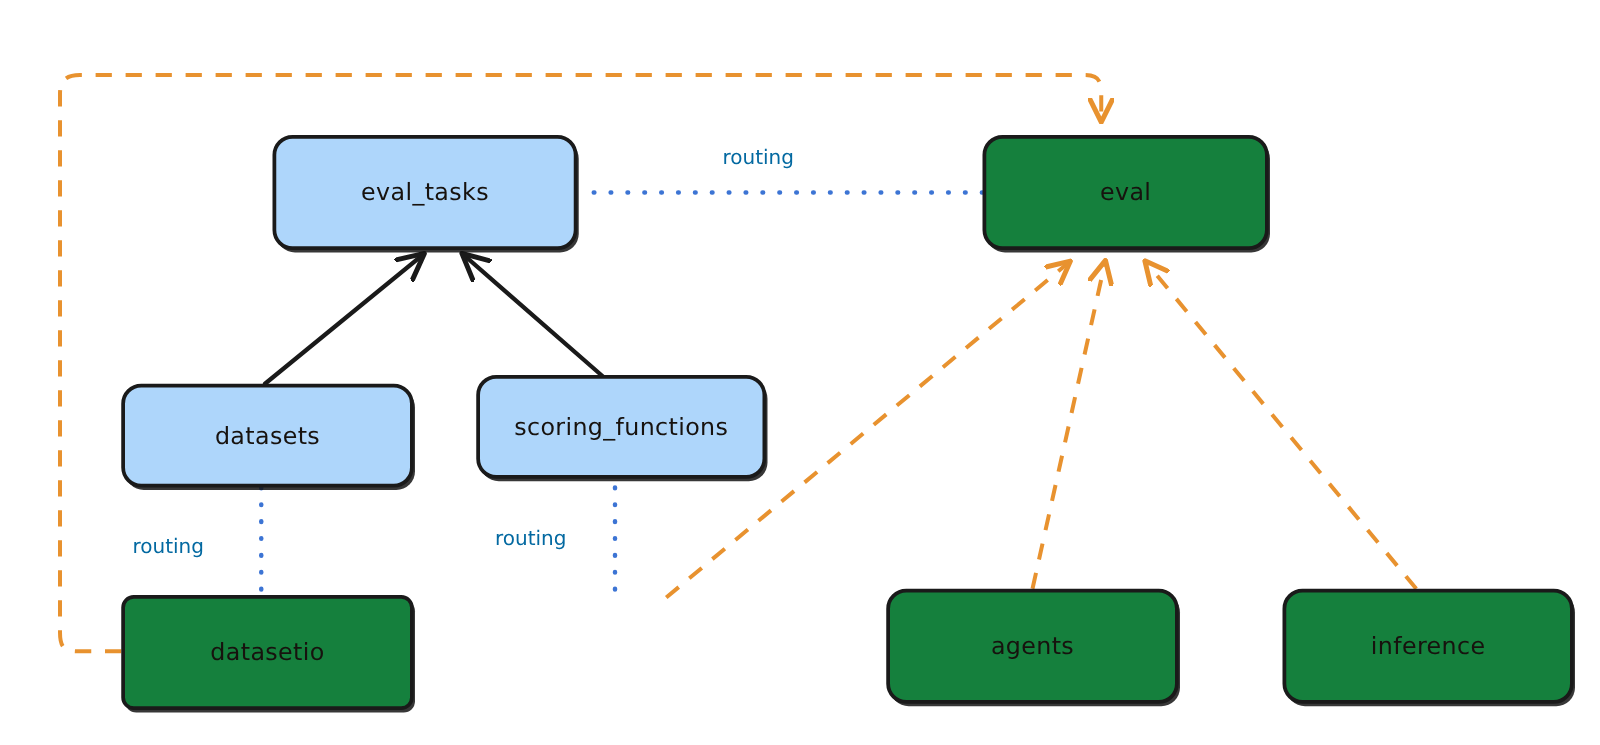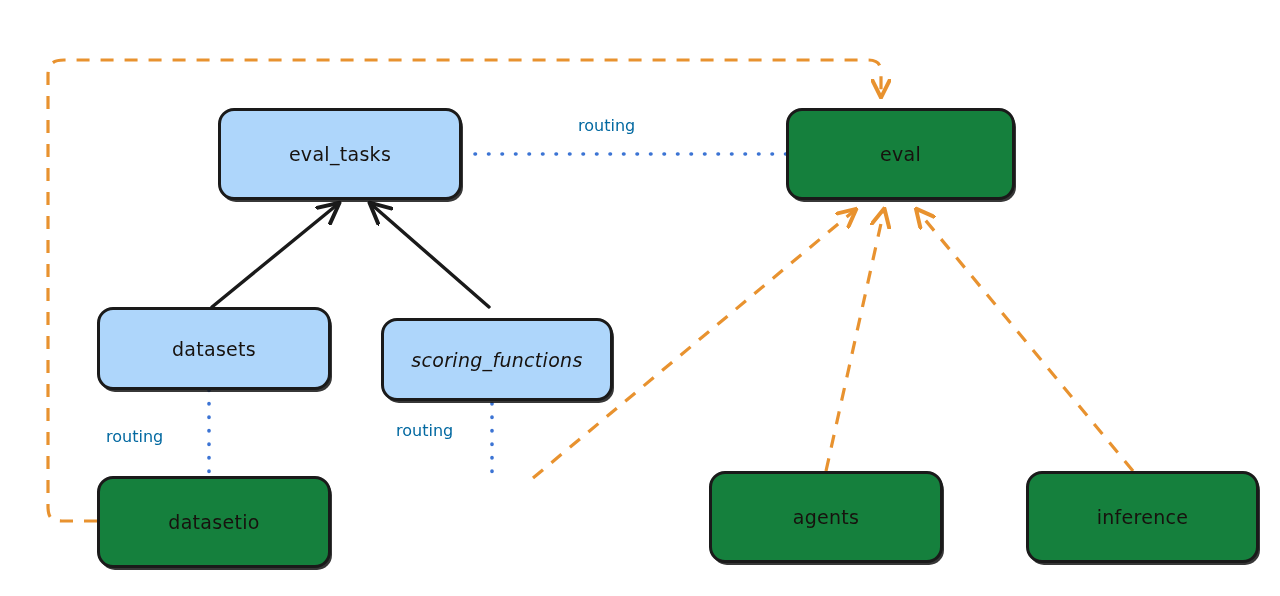--- a/index.html
+++ b/index.html
@@ -95,25 +95,25 @@
   </div>
 
   <div class="node node-provider" style="left:786px; top:108px; width:229px; height:92px;">
     <span class="node-label">eval</span>
   </div>
 
   <div class="node node-api" style="left:97px; top:307px; width:234px; height:83px;">
     <span class="node-label">datasets</span>
   </div>
 
-  <div class="node node-api" style="left:381px; top:318px; width:232px; height:83px;font-style:italic;">
+  <div class="node node-api" style="left:381px; top:300px; width:232px; height:83px;">
     <span class="node-label">scoring_functions</span>
   </div>
 
-  <div class="node node-provider" style="left:97px; top:476px; width:234px; height:92px;">
+  <div class="node node-provider" style="left:97px; top:476px; width:234px; height:92px;border-radius:10px;">
     <span class="node-label">datasetio</span>
   </div>
 
 
   <div class="node node-provider" style="left:709px; top:471px; width:234px; height:92px;">
     <span class="node-label">agents</span>
   </div>
 
   <div class="node node-provider" style="left:1026px; top:471px; width:233px; height:92px;">
     <span class="node-label">inference</span>

